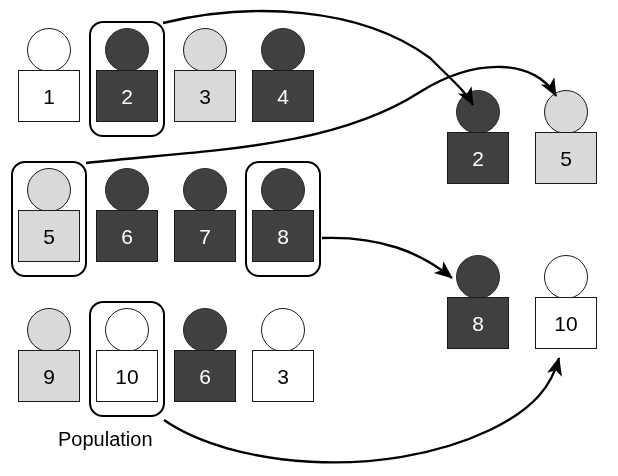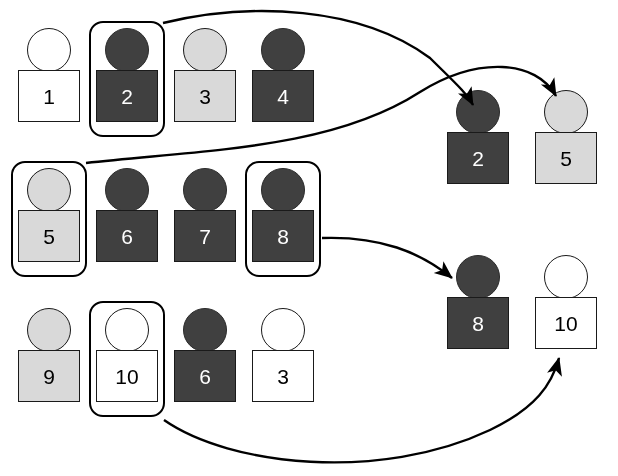--- a/index.html
+++ b/index.html
@@ -167,20 +167,21 @@
   <div class="unit" style="left:447px; top:255px;">
     <span class="head fill-dark"></span>
     <div class="body fill-dark txt-light">8</div>
   </div>
 
   <div class="unit" style="left:535px; top:255px;">
     <span class="head fill-white"></span>
     <div class="body fill-white txt-dark">10</div>
   </div>
 
+  <div class="caption" style="left:58px; top:428px;">Population</div>
 
   <svg id="connectors" viewBox="0 0 618 476">
     <defs>
       <marker id="ah" markerWidth="9" markerHeight="9" refX="7.2" refY="3.2" orient="auto" markerUnits="strokeWidth">
         <path d="M0,0 L7.6,3.2 L0,6.4 L1.9,3.2 z" fill="#000000"></path>
       </marker>
     </defs>
 
     <path d="M 163,23 C 250,2 360,6 430,58 C 452,80 466,92 473,105" fill="none" stroke="#000000" stroke-width="2.4" marker-end="url(#ah)"></path>
 

